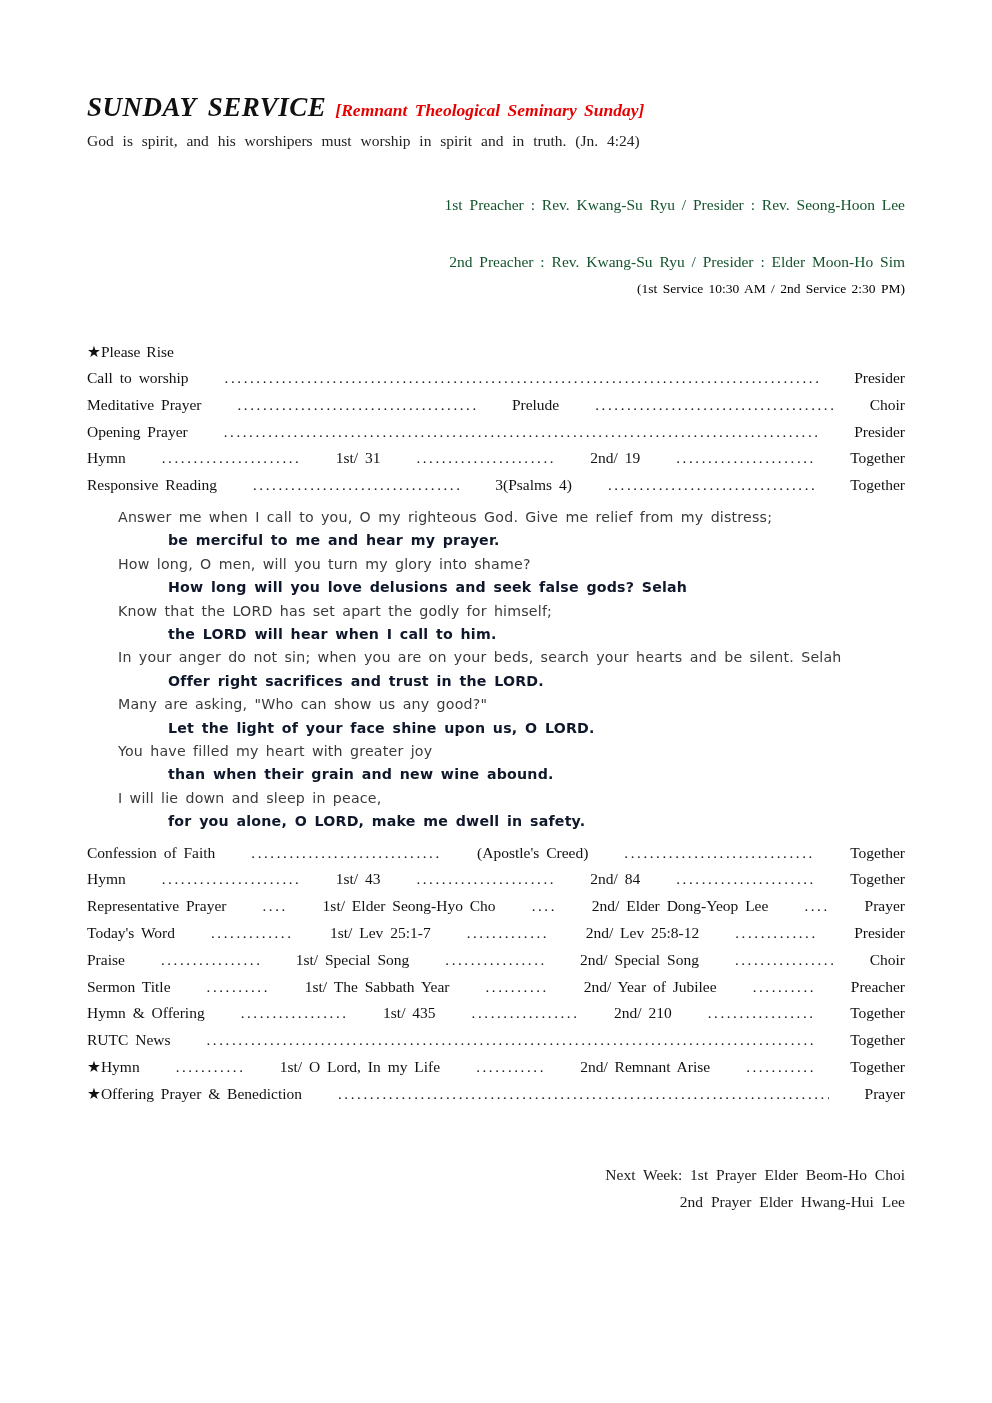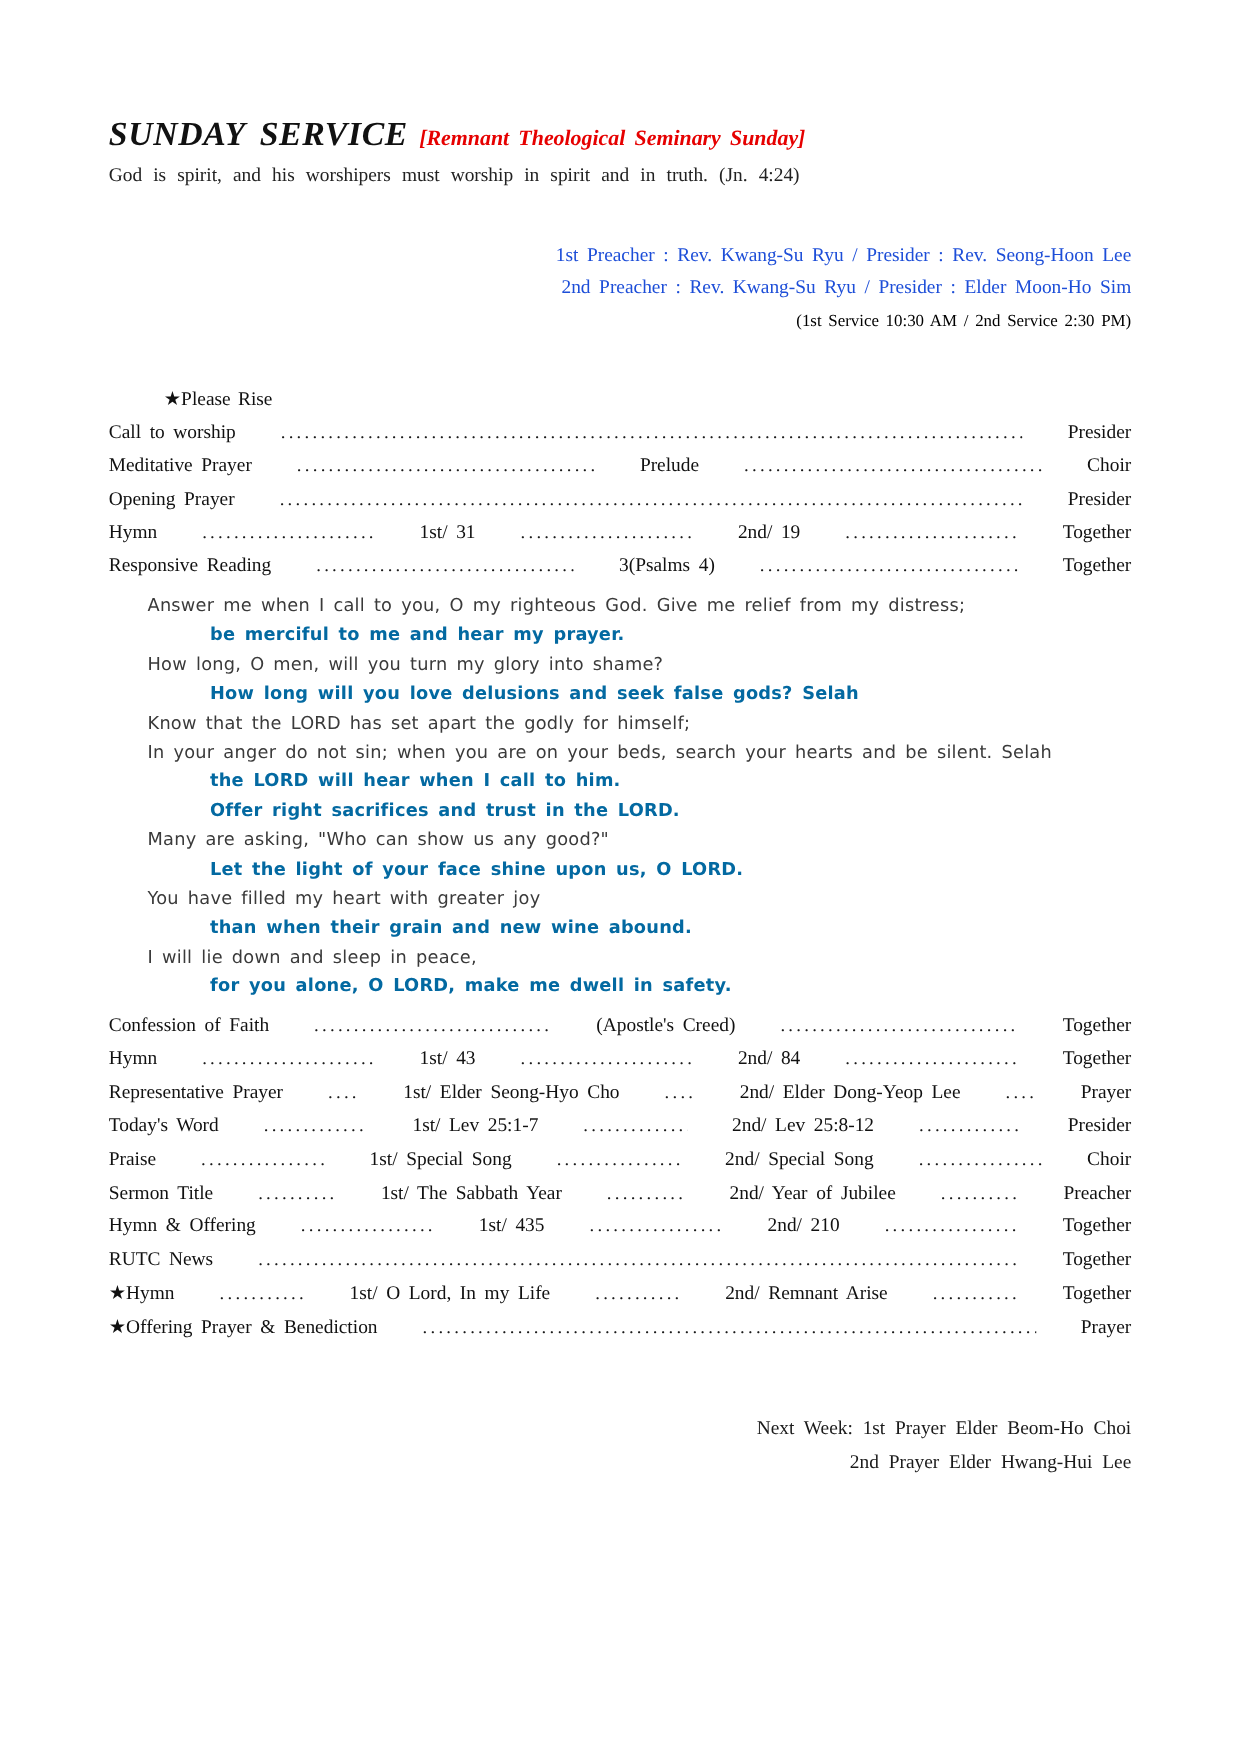--- a/index.html
+++ b/index.html
@@ -19,44 +19,44 @@
     font-size:27px; font-weight:700; letter-spacing:0.5px; word-spacing:5px;
     color:#111; white-space:nowrap;
   }
   .title-tag {
     font-size:17.5px; font-weight:600; color:#e60000; word-spacing:3px; white-space:nowrap;
   }
   .motto { margin-top:9px; font-size:15.5px; word-spacing:5px; color:#222; }
 
   
   .preachers { margin-top:42px; text-align:right; }
-  .preacher-line { font-size:15.5px; line-height:25px; word-spacing:3px; color:#1d4ed8; }
+  .preacher-line { font-size:15.5px; line-height:25px; word-spacing:3px; color:#14532d;margin-top:32px; }
   .service-times { font-size:13.5px; line-height:24px; margin-top:3px; word-spacing:2px; color:#000000; }
 
   
-  .rise { margin-top:37px; font-size:15.5px; line-height:27px; word-spacing:2px;margin-left:44px; }
+  .rise { margin-top:37px; font-size:15.5px; line-height:27px; word-spacing:2px; }
   .lines { margin-top:0; }
   .line {
     display:flex; align-items:baseline;
     font-size:15.5px; line-height:26.8px; word-spacing:3px; color:#111;gap:31px;
   }
   .line .txt { white-space:nowrap; }
   .line .dots { flex:1 1 0; overflow:hidden; white-space:nowrap; margin:0 5px; min-width:12px; color:#1a1a1a; }
   .line .dots::before {
     content:"................................................................................................................................................................................";
     letter-spacing:2.6px; font-size:15px;
   }
 
   
   .psalm { margin:7px 0 6px 0; font-family:"DejaVu Sans","Liberation Sans",sans-serif; }
   .psalm-line {
     font-size:14.2px; line-height:23.4px; color:#3a3a3a;
     padding-left:31px; letter-spacing:0.2px; word-spacing:2.5px; white-space:nowrap;
   }
-  .psalm-line.bold { font-weight:700; color:#0369a1; padding-left:81px; }
+  .psalm-line.bold { font-weight:700; color:#0f172a; padding-left:81px; }
 
   
   .footer { margin-top:53px; text-align:right; }
   .footer-line { font-size:15.5px; line-height:27px; word-spacing:4px; color:#1a1a1a; }
 </style>
 </head>
 <body>
 
 <div class="page">
 
@@ -109,22 +109,22 @@
         <span class="txt">Together</span>
       </div>
     </div>
 
   <div class="psalm">
       <div class="psalm-line">Answer me when I call to you, O my righteous God. Give me relief from my distress;</div>
       <div class="psalm-line bold">be merciful to me and hear my prayer.</div>
       <div class="psalm-line">How long, O men, will you turn my glory into shame?</div>
       <div class="psalm-line bold">How long will you love delusions and seek false gods? Selah</div>
       <div class="psalm-line">Know that the LORD has set apart the godly for himself;</div>
+      <div class="psalm-line bold">the LORD will hear when I call to him.</div>
       <div class="psalm-line">In your anger do not sin; when you are on your beds, search your hearts and be silent. Selah</div>
-      <div class="psalm-line bold">the LORD will hear when I call to him.</div>
       <div class="psalm-line bold">Offer right sacrifices and trust in the LORD.</div>
       <div class="psalm-line">Many are asking, "Who can show us any good?"</div>
       <div class="psalm-line bold">Let the light of your face shine upon us, O LORD.</div>
       <div class="psalm-line">You have filled my heart with greater joy</div>
       <div class="psalm-line bold">than when their grain and new wine abound.</div>
       <div class="psalm-line">I will lie down and sleep in peace,</div>
       <div class="psalm-line bold">for you alone, O LORD, make me dwell in safety.</div>
     </div>
 
   <div class="lines" id="part2">

